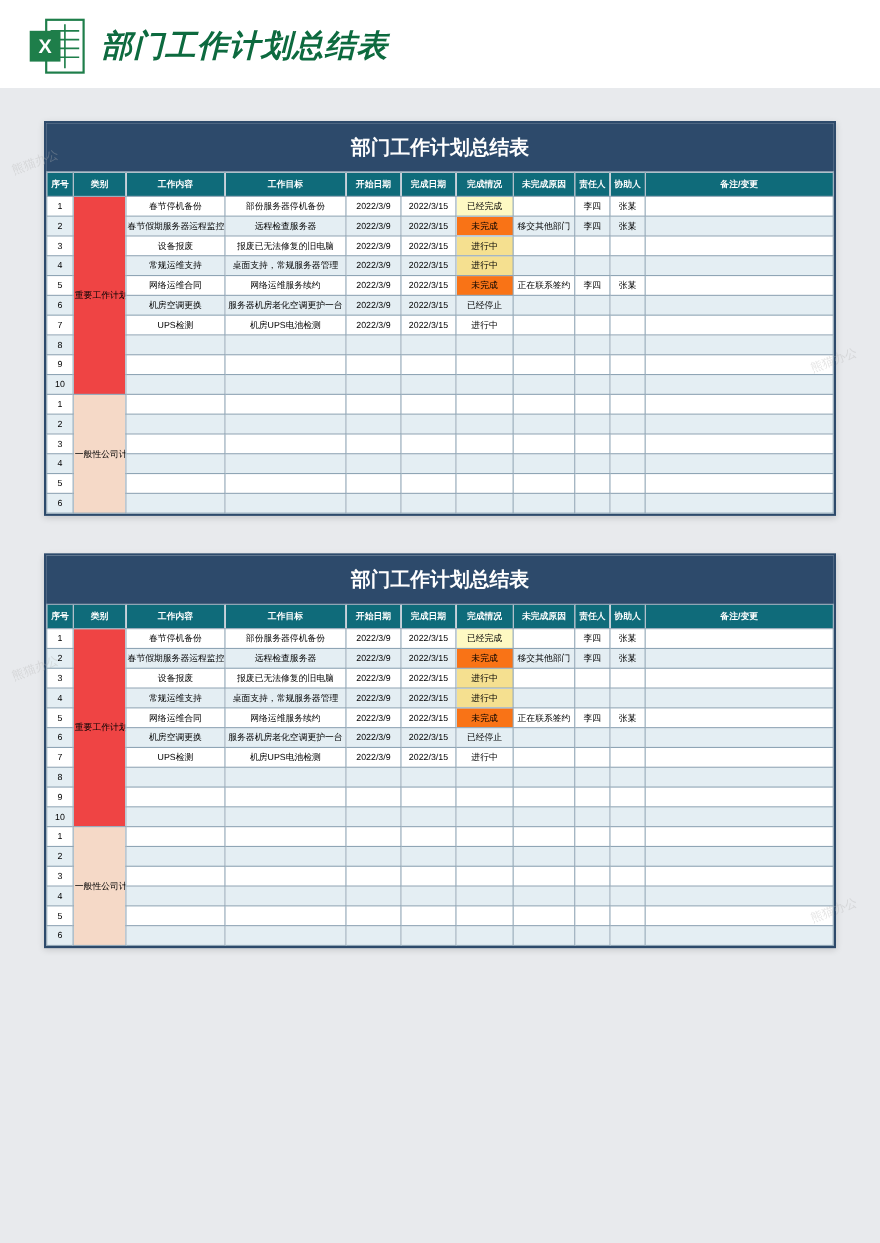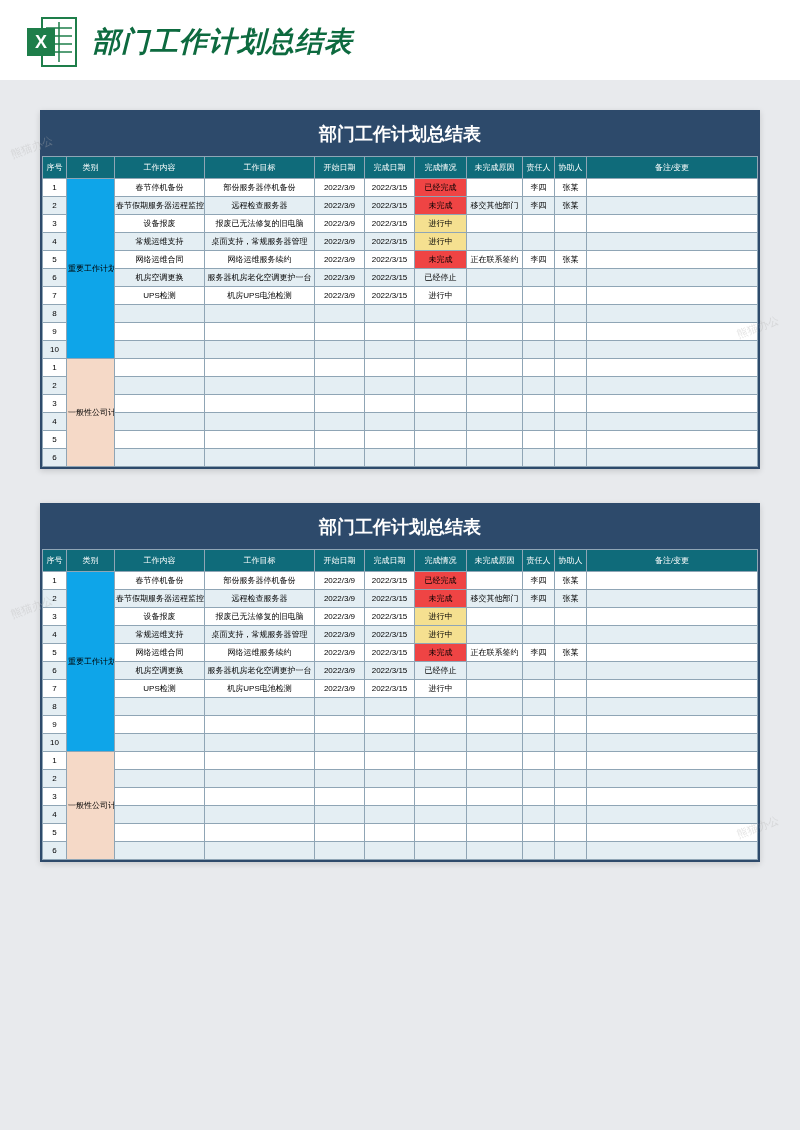--- a/index.html
+++ b/index.html
@@ -7,37 +7,37 @@
 .header{background:#fff;padding:14px 24px 10px;display:flex;align-items:center;gap:12px}
 .icon-box{width:56px;height:56px;position:relative;flex-shrink:0}
 .title-area{flex:1}
 .title{font-size:28px;font-weight:700;color:#0d6a3f;font-style:italic;letter-spacing:1px}
 .subtitle{font-size:14px;color:#333;margin-top:4px}
 .canvas{padding:30px 40px 20px;display:flex;flex-direction:column;gap:34px;position:relative}
 .sheet{background:#fff;border:2px solid #2d4a6b;box-shadow:0 2px 6px rgba(0,0,0,.15)}
 .sheet-title{background:#2d4a6b;color:#fff;text-align:center;font-size:18px;font-weight:700;padding:10px 0}
 table{width:100%;border-collapse:collapse;table-layout:fixed}
 th,td{border:1px solid #8fa5b5;font-size:8px;text-align:center;padding:3px 1px;height:18px;overflow:hidden;white-space:nowrap}
-th{background:#0f6b7a;color:#fff;font-weight:400;height:22px}
+th{background:#0f6b7a;color:#fff;font-weight:700;height:22px}
 .col-seq{width:24px}
 .col-cat{width:48px}
 .col-content{width:90px}
 .col-target{width:110px}
 .col-start{width:50px}
 .col-end{width:50px}
 .col-status{width:52px}
 .col-reason{width:56px}
 .col-resp{width:32px}
 .col-assist{width:32px}
 .col-note{width:auto}
-.cat-blue{background:#0ea5e9}
+.cat-blue{background:#ef4444}
 .cat-pink{background:#f5d9c7}
 .row-blue{background:#e4eef3}
-.status-done{background:#ef4444}
-.status-fail{background:#ef4444}
+.status-done{background:#fef9c3}
+.status-fail{background:#f97316}
 .status-doing{background:#f5e090}
 .wm{position:absolute;color:rgba(180,180,180,.35);font-size:11px;transform:rotate(-20deg);pointer-events:none}
 </style>
 </head>
 <body>
 
 <div class="header">
   <div class="icon-box">
     <svg viewBox="0 0 56 56" width="56" height="56">
       <rect x="18" y="4" width="34" height="48" fill="#fff" stroke="#1e7e4a" stroke-width="2"></rect>

